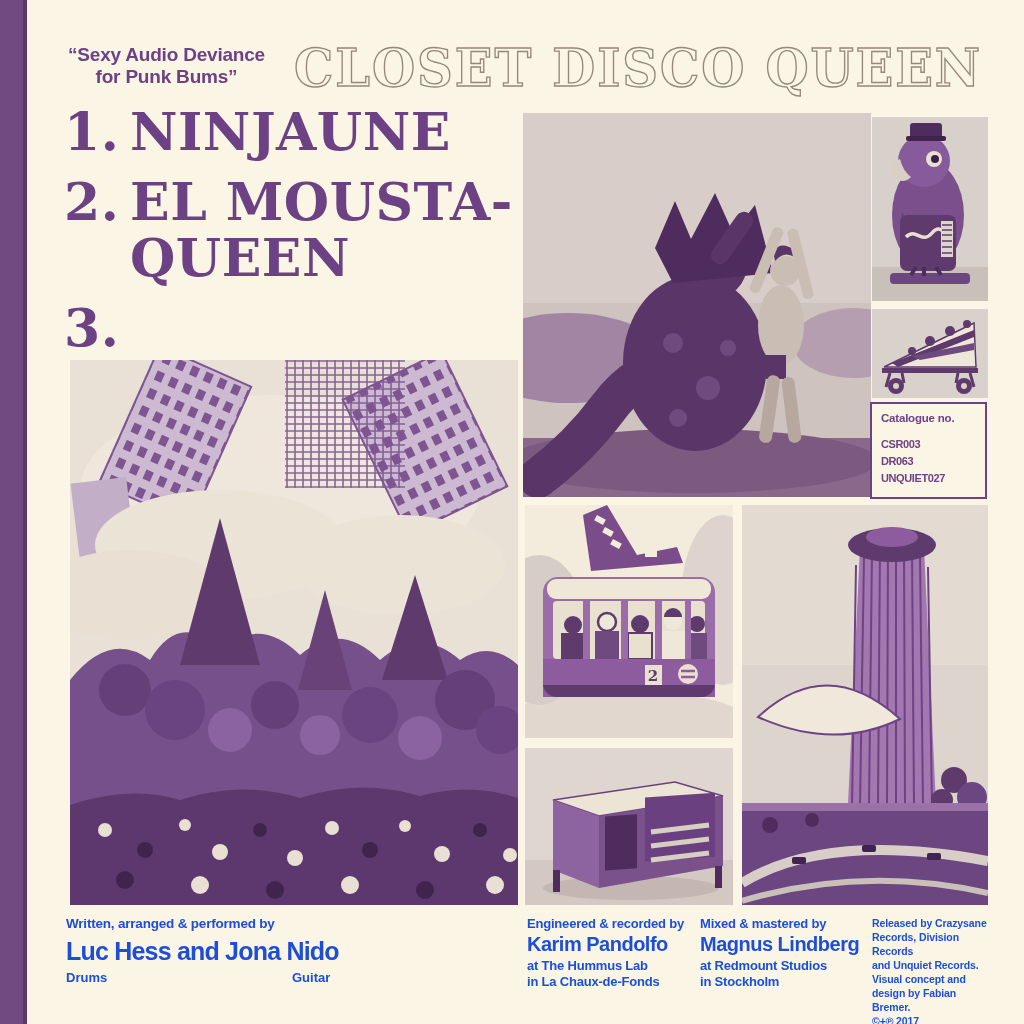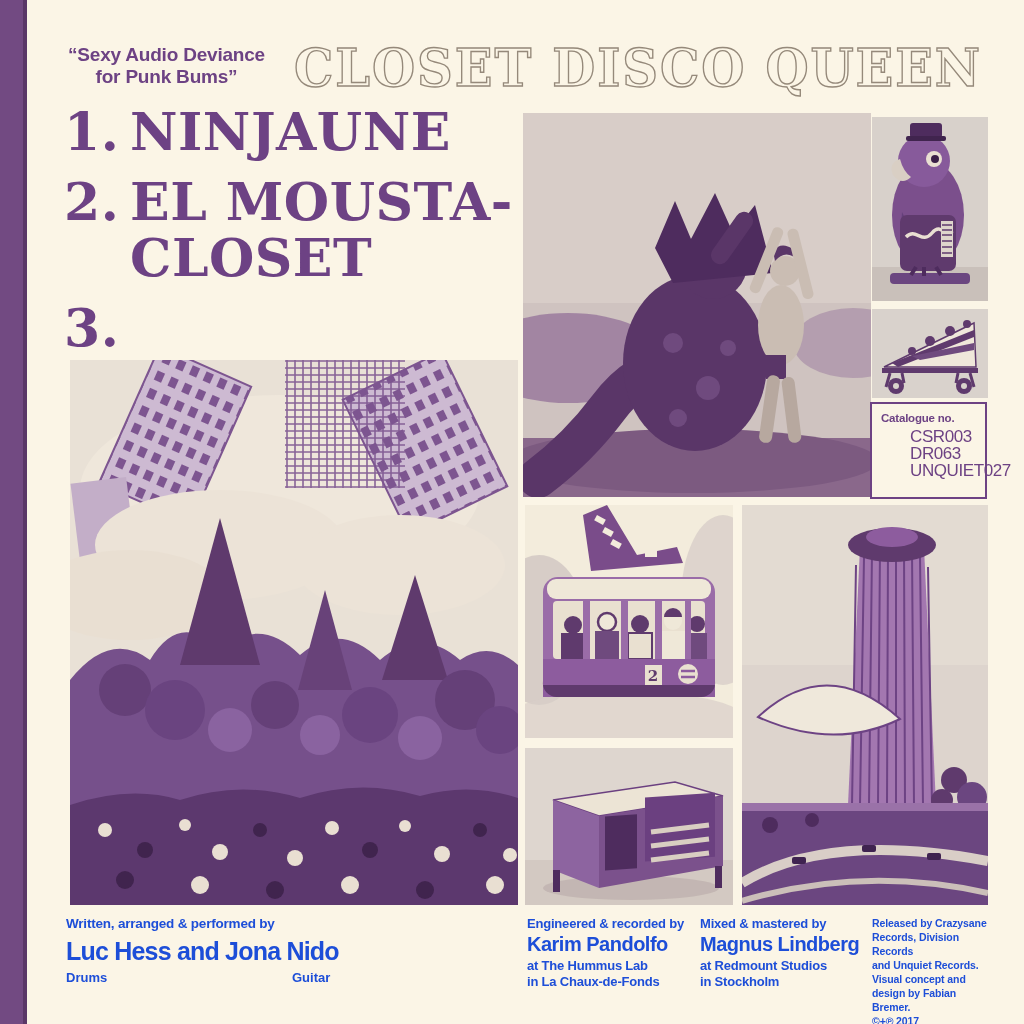--- a/index.html
+++ b/index.html
@@ -19,22 +19,22 @@
   .track { display:flex; font-family:"DejaVu Serif", serif; font-weight:bold;
            font-size:52px; line-height:56px; margin-bottom:14px; letter-spacing:0.5px; }
   .track-num { width:66px; flex:0 0 66px; }
   .track-title { white-space:pre-line; }
 
   .photo { position:absolute; }
   .photo svg { display:block; width:100%; height:100%; }
 
   .catalogue { position:absolute; left:870px; top:402px; width:117px; height:97px;
                border:2px solid #6d4284; color:#6d4284; padding:8px 9px; background:#fbf5e6; }
-  .catalogue .cat-label { font-size:11.5px; font-weight:bold; letter-spacing:-0.2px; margin-bottom:4px; }
-  .catalogue .cat-num { font-size:17px; font-weight:normal; line-height:17px; letter-spacing:-0.4px;margin-left:29px; }
+  .catalogue .cat-label { font-size:11.5px; font-weight:bold; letter-spacing:-0.2px; margin-bottom:12px; }
+  .catalogue .cat-num { font-size:11px; font-weight:bold; line-height:17px; letter-spacing:-0.4px; }
 
   .credits { position:absolute; top:916px; color:#1d4ed8; }
   .cr-heading { font-size:13.5px; font-weight:bold; letter-spacing:-0.2px; margin-bottom:2px; }
   .col-a { left:66px; width:420px; }
   .col-a .cr-names { font-size:25px; font-weight:bold; letter-spacing:-0.8px; line-height:36px; }
   .col-a .cr-roles { position:relative; font-size:13px; font-weight:bold; height:16px; margin-top:1px; }
   .col-a .role-right { position:absolute; left:226px; top:0; }
   .col-b { left:527px; width:168px; }
   .col-c { left:700px; width:165px; }
   .cr-small-heading { font-size:13px; font-weight:bold; letter-spacing:-0.2px; }
@@ -59,21 +59,21 @@
   </svg>
 
   <div class="tracklist">
     <div class="track">
       <span class="track-num">1.</span>
       <span class="track-title">NINJAUNE</span>
     </div>
     <div class="track">
       <span class="track-num">2.</span>
       <span class="track-title">EL MOUSTA-
-CLOSET</span>
+QUEEN</span>
     </div>
     <div class="track">
       <span class="track-num">3.</span>
     </div>
   </div>
 
   <div class="photo" style="left:70px; top:360px; width:448px; height:545px;">
     <svg viewBox="0 0 448 545">
       <defs>
         <pattern id="win" width="15" height="19" patternUnits="userSpaceOnUse">

